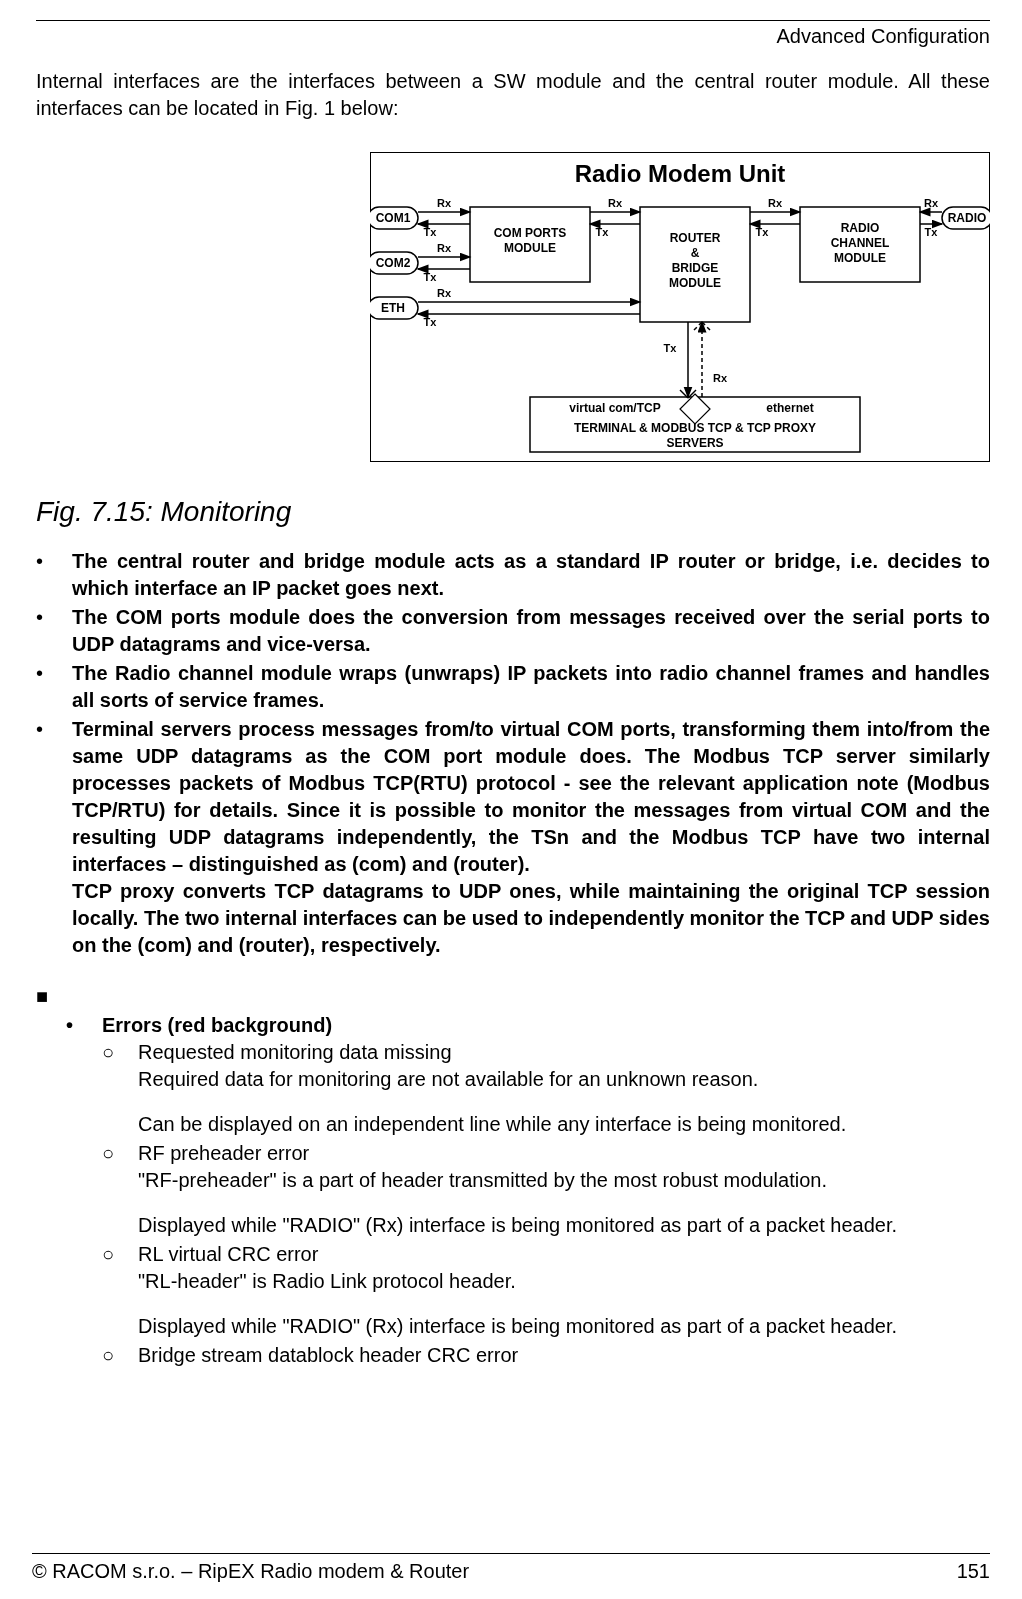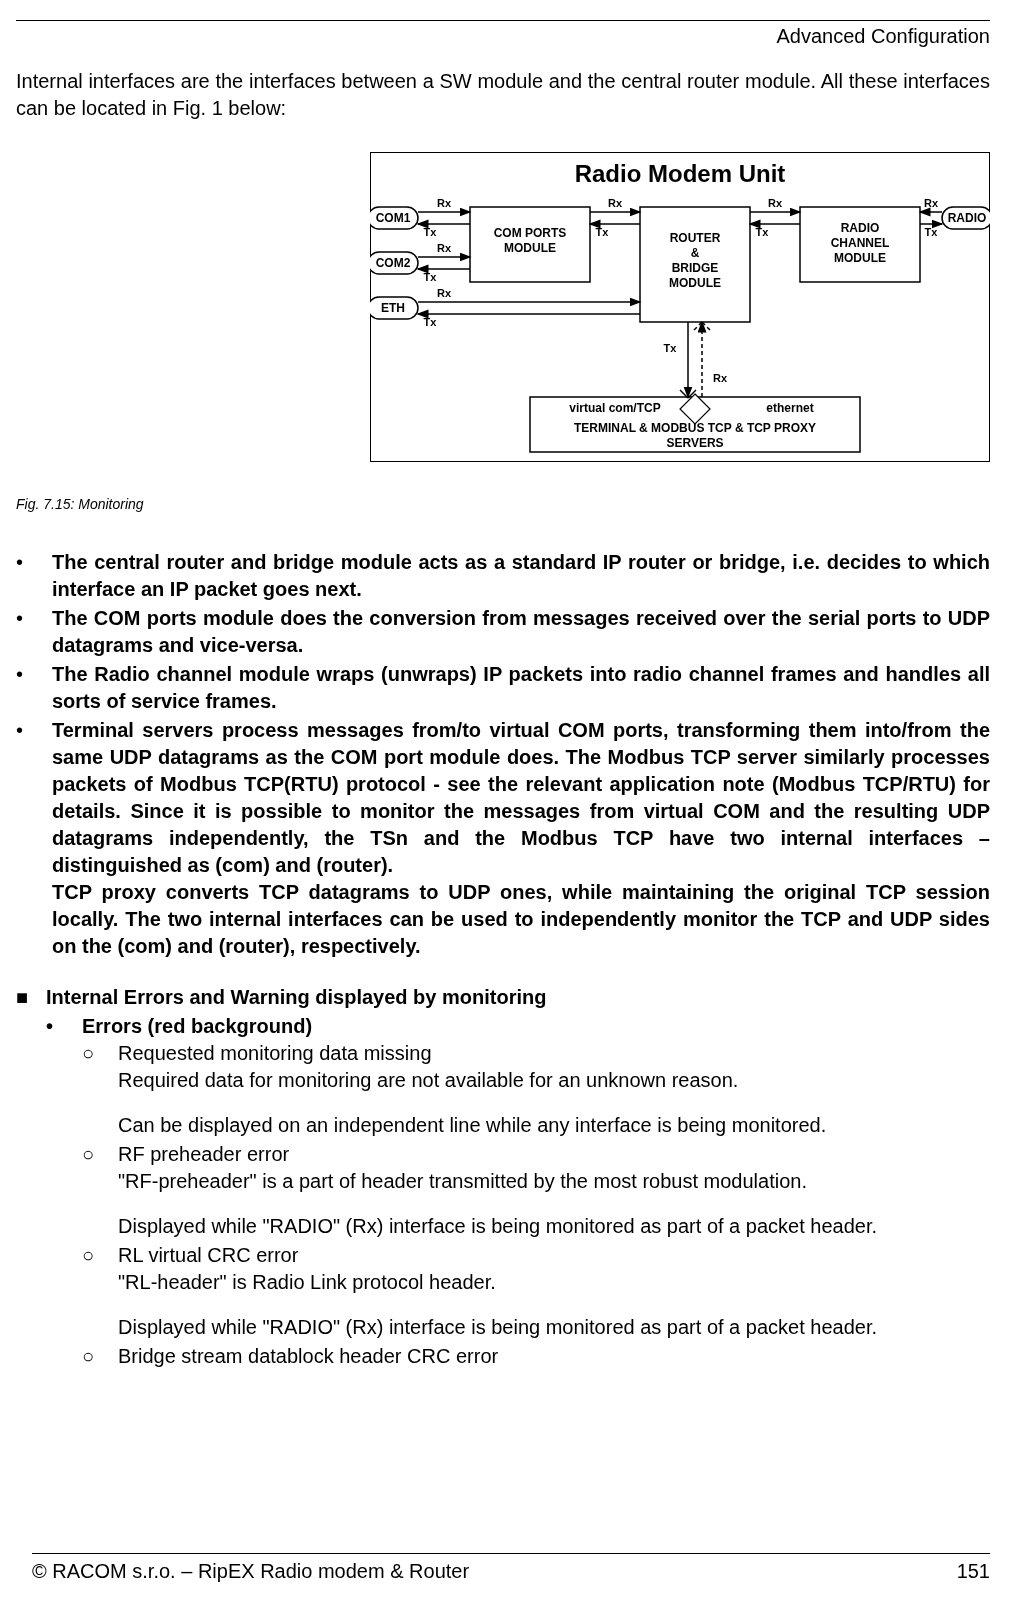--- a/index.html
+++ b/index.html
@@ -7,21 +7,21 @@
     font-family: Arial, Helvetica, sans-serif;
     width: 1022px;
     height: 1599px;
     margin: 0;
     padding: 0;
     box-sizing: border-box;
     color: #000;
     position: relative;
   }
   .page {
-    padding: 20px 32px 0 16px;
+    padding: 20px 32px 0 36px;
   }
   .header-line {
     border-top: 1px solid #000;
     margin-bottom: 4px;
   }
   .header-row {
     text-align: right;
     font-size: 20px;
     margin-bottom: 20px;
   }
@@ -31,22 +31,22 @@
     text-align: justify;
     margin-bottom: 30px;
   }
   .figure-wrap {
     display: flex;
     justify-content: flex-end;
     margin-bottom: 34px;
   }
   .fig-caption {
     font-style: italic;
-    font-size: 14px;
-    margin-bottom: 37px;
+    font-size: 28px;
+    margin-bottom: 20px;
   }
   ul.bullets {
     list-style: none;
     padding: 0;
     margin: 0 0 24px 0;
   }
   ul.bullets > li {
     display: flex;
     font-size: 20px;
     line-height: 1.35;
@@ -232,21 +232,20 @@
         <span class="content">The Radio channel module wraps (unwraps) IP packets into radio channel frames and handles all sorts of service frames.</span>
       </li>
     <li>
         <span class="marker">•</span>
         <span class="content"><span>Terminal servers process messages from/to virtual COM ports, transforming them into/from the same UDP datagrams as the COM port module does. The Modbus TCP server similarly processes packets of Modbus TCP(RTU) protocol - see the relevant application note (Modbus TCP/RTU) for details. Since it is possible to monitor the messages from virtual COM and the resulting UDP datagrams independently, the TSn and the Modbus TCP have two internal interfaces – distinguished as (com) and (router).</span><br><span>TCP proxy converts TCP datagrams to UDP ones, while maintaining the original TCP session locally. The two internal interfaces can be used to independently monitor the TCP and UDP sides on the (com) and (router), respectively.</span></span>
       </li>
   </ul>
 
   <div class="square-row">
     <span class="marker">■</span>
-      <span>Internal Errors and Warning displayed by monitoring</span>
   </div>
   <div class="sub-bullet-row">
     <span class="marker">•</span>
       <span>Errors (red background)</span>
   </div>
 
   <ul class="circles">
     <li>
       <div class="row">
           <span class="marker">○</span>

